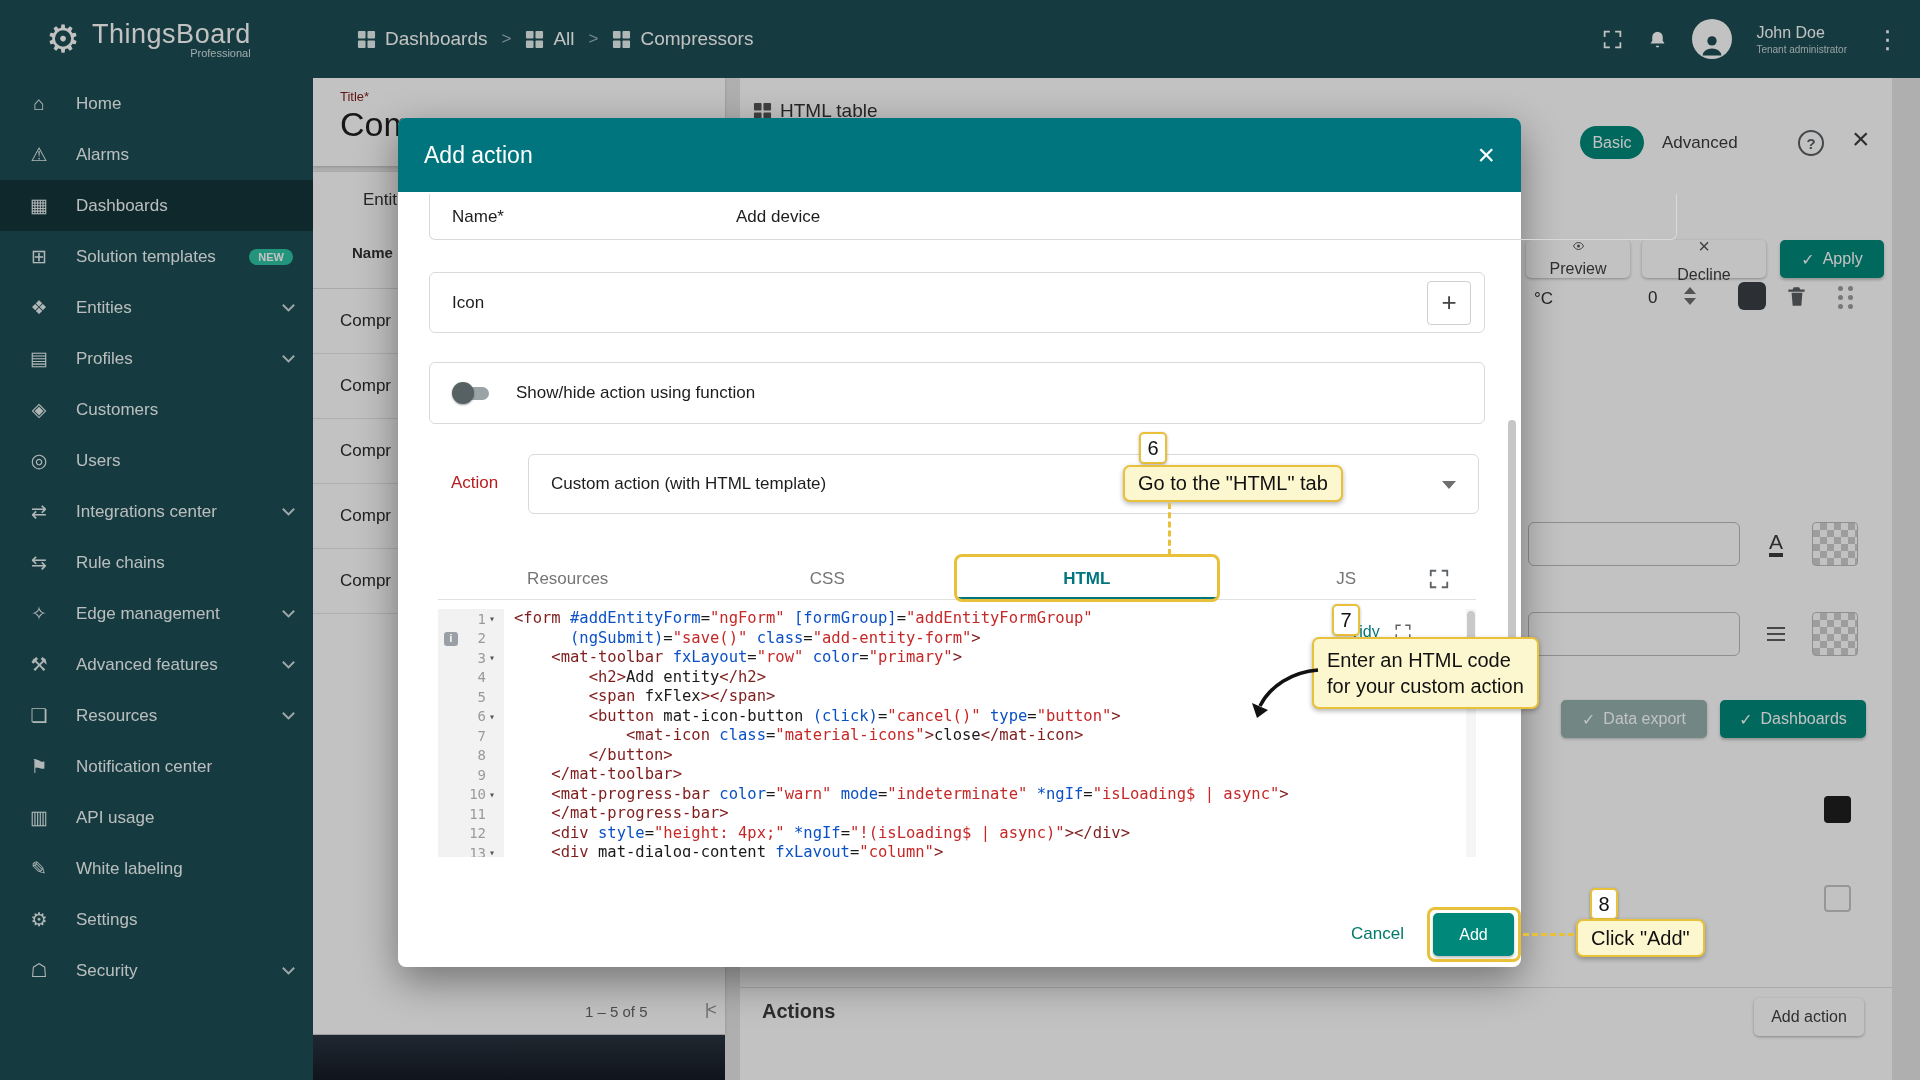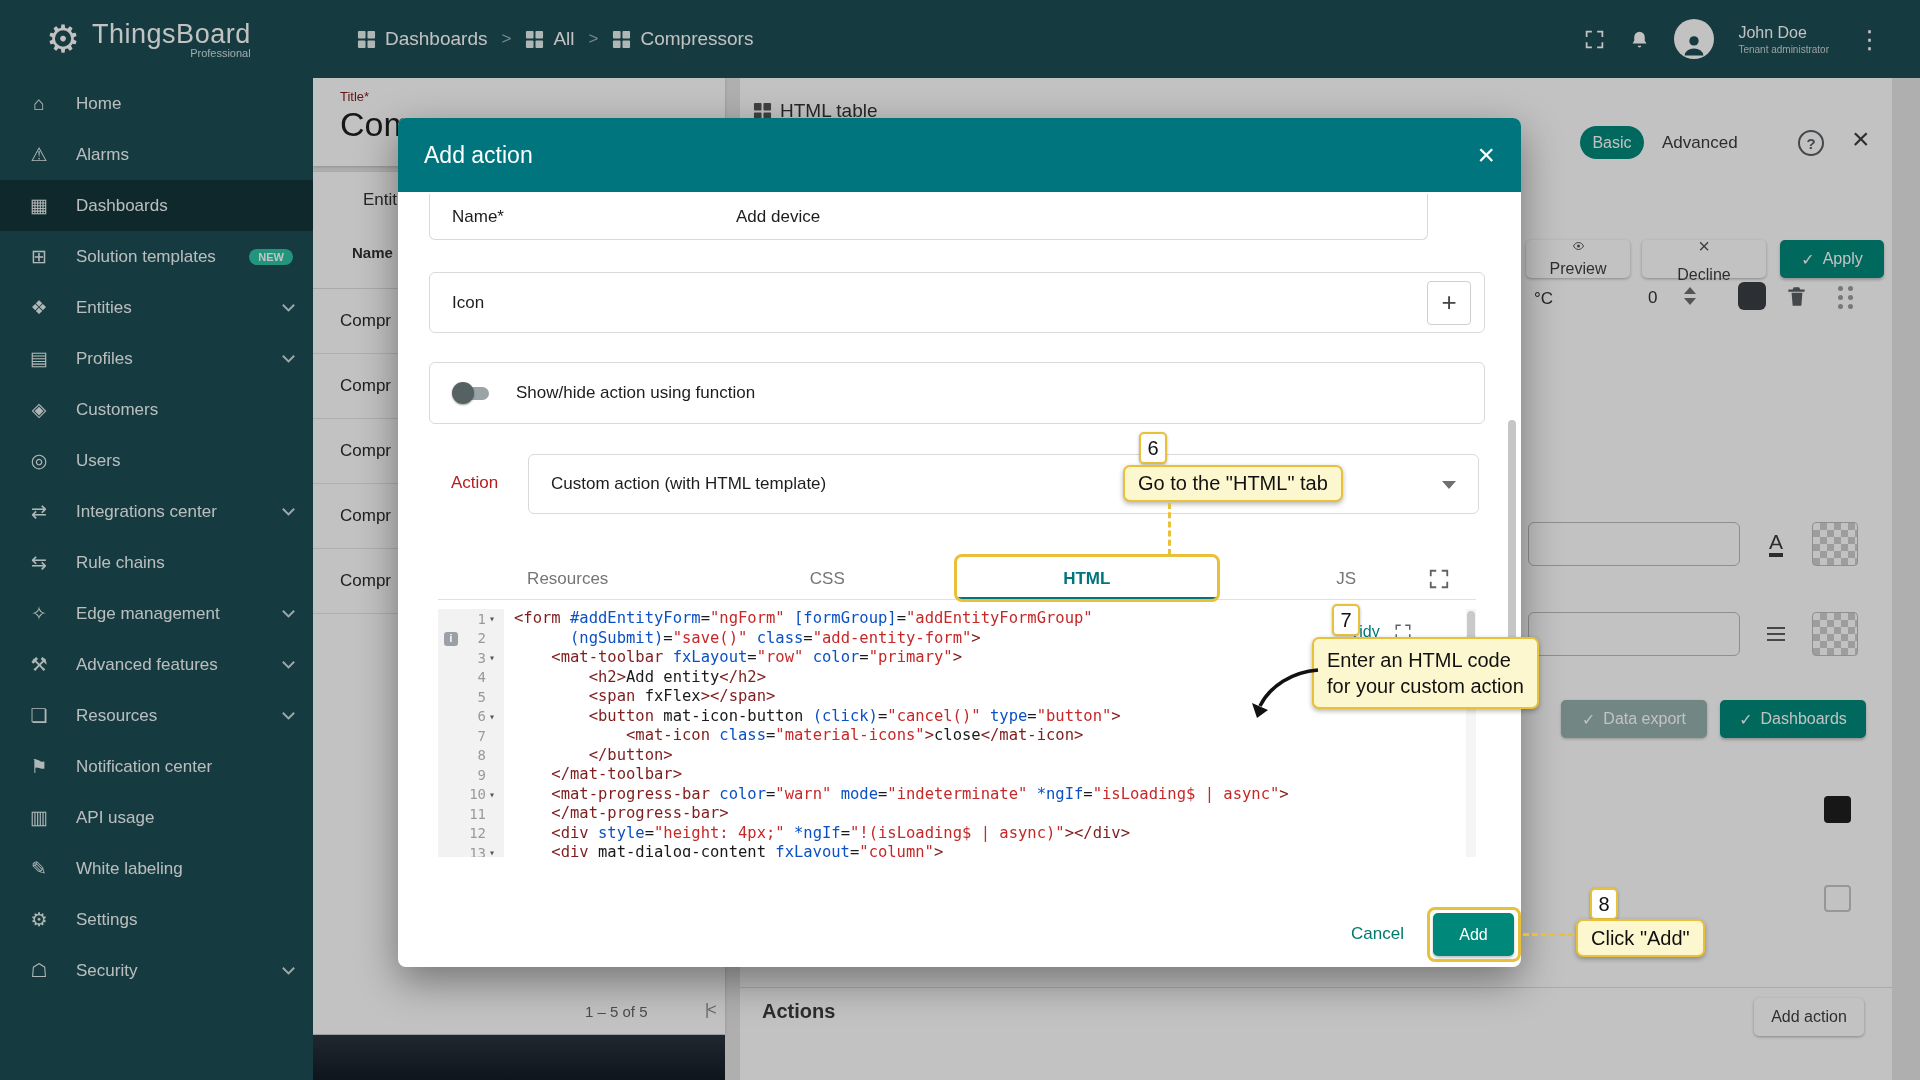--- a/index.html
+++ b/index.html
@@ -14,21 +14,21 @@
           display:flex;align-items:center;z-index:2;color:#fff;}
   .logo{width:313px;display:flex;align-items:center;gap:12px;padding-left:46px;}
   .logo-ico{font-size:38px;color:#fff;line-height:1;}
   .brand-col{display:flex;flex-direction:column;}
   .brand{font-size:27px;letter-spacing:.5px;color:#fff;}
   .brand-sub{font-size:11px;color:#cfe0e2;text-align:right;margin-top:-3px;}
   .crumbs{display:flex;align-items:center;gap:14px;margin-left:44px;font-size:19px;}
   .crumb{display:flex;align-items:center;gap:9px;}
   .sep{color:#9fb7ba;font-size:17px;}
   .ic18{width:19px;height:19px;fill:#e6efef;}
-  .top-right{margin-left:auto;display:flex;align-items:center;gap:24px;padding-right:38px;}
+  .top-right{margin-left:auto;display:flex;align-items:center;gap:24px;padding-right:20px;}
   .ic20{width:21px;height:21px;}
   .avatar{width:40px;height:40px;border-radius:50%;background:#fff;display:flex;
           align-items:flex-end;justify-content:center;overflow:hidden;}
   .user-col{display:flex;flex-direction:column;gap:2px;}
   .uname{font-size:16px;color:#fff;}
   .urole{font-size:10px;color:rgba(255,255,255,.75);}
   .kebab{font-size:25px;color:#fff;margin-left:4px;}
 
   
   .sidebar{position:absolute;left:0;top:78px;bottom:0;width:313px;background:#1c4d54;
@@ -397,21 +397,21 @@
     </nav>
 
   <div class="backdrop"></div>
 
   <section class="modal">
     <div class="m-head">
       <span class="m-title">Add action</span>
       <span class="m-close">×</span>
     </div>
 
-    <div class="abs name-field" style="left:31px;top:76px;width:999px;height:46px">
+    <div class="abs name-field" style="left:31px;top:76px;width:1248px;height:46px">
       <span class="nf-label">Name*</span>
       <span class="nf-value">Add device</span>
     </div>
 
     <div class="abs out-box" style="left:31px;top:244px;width:1056px;height:62px">
       <span class="toggle">
           <i class="tg-track"></i>
           <i class="tg-thumb"></i>
         </span>
       <span style="margin-left:24px;font-size:17px;color:#1d1d1d">Show/hide action using function</span>

